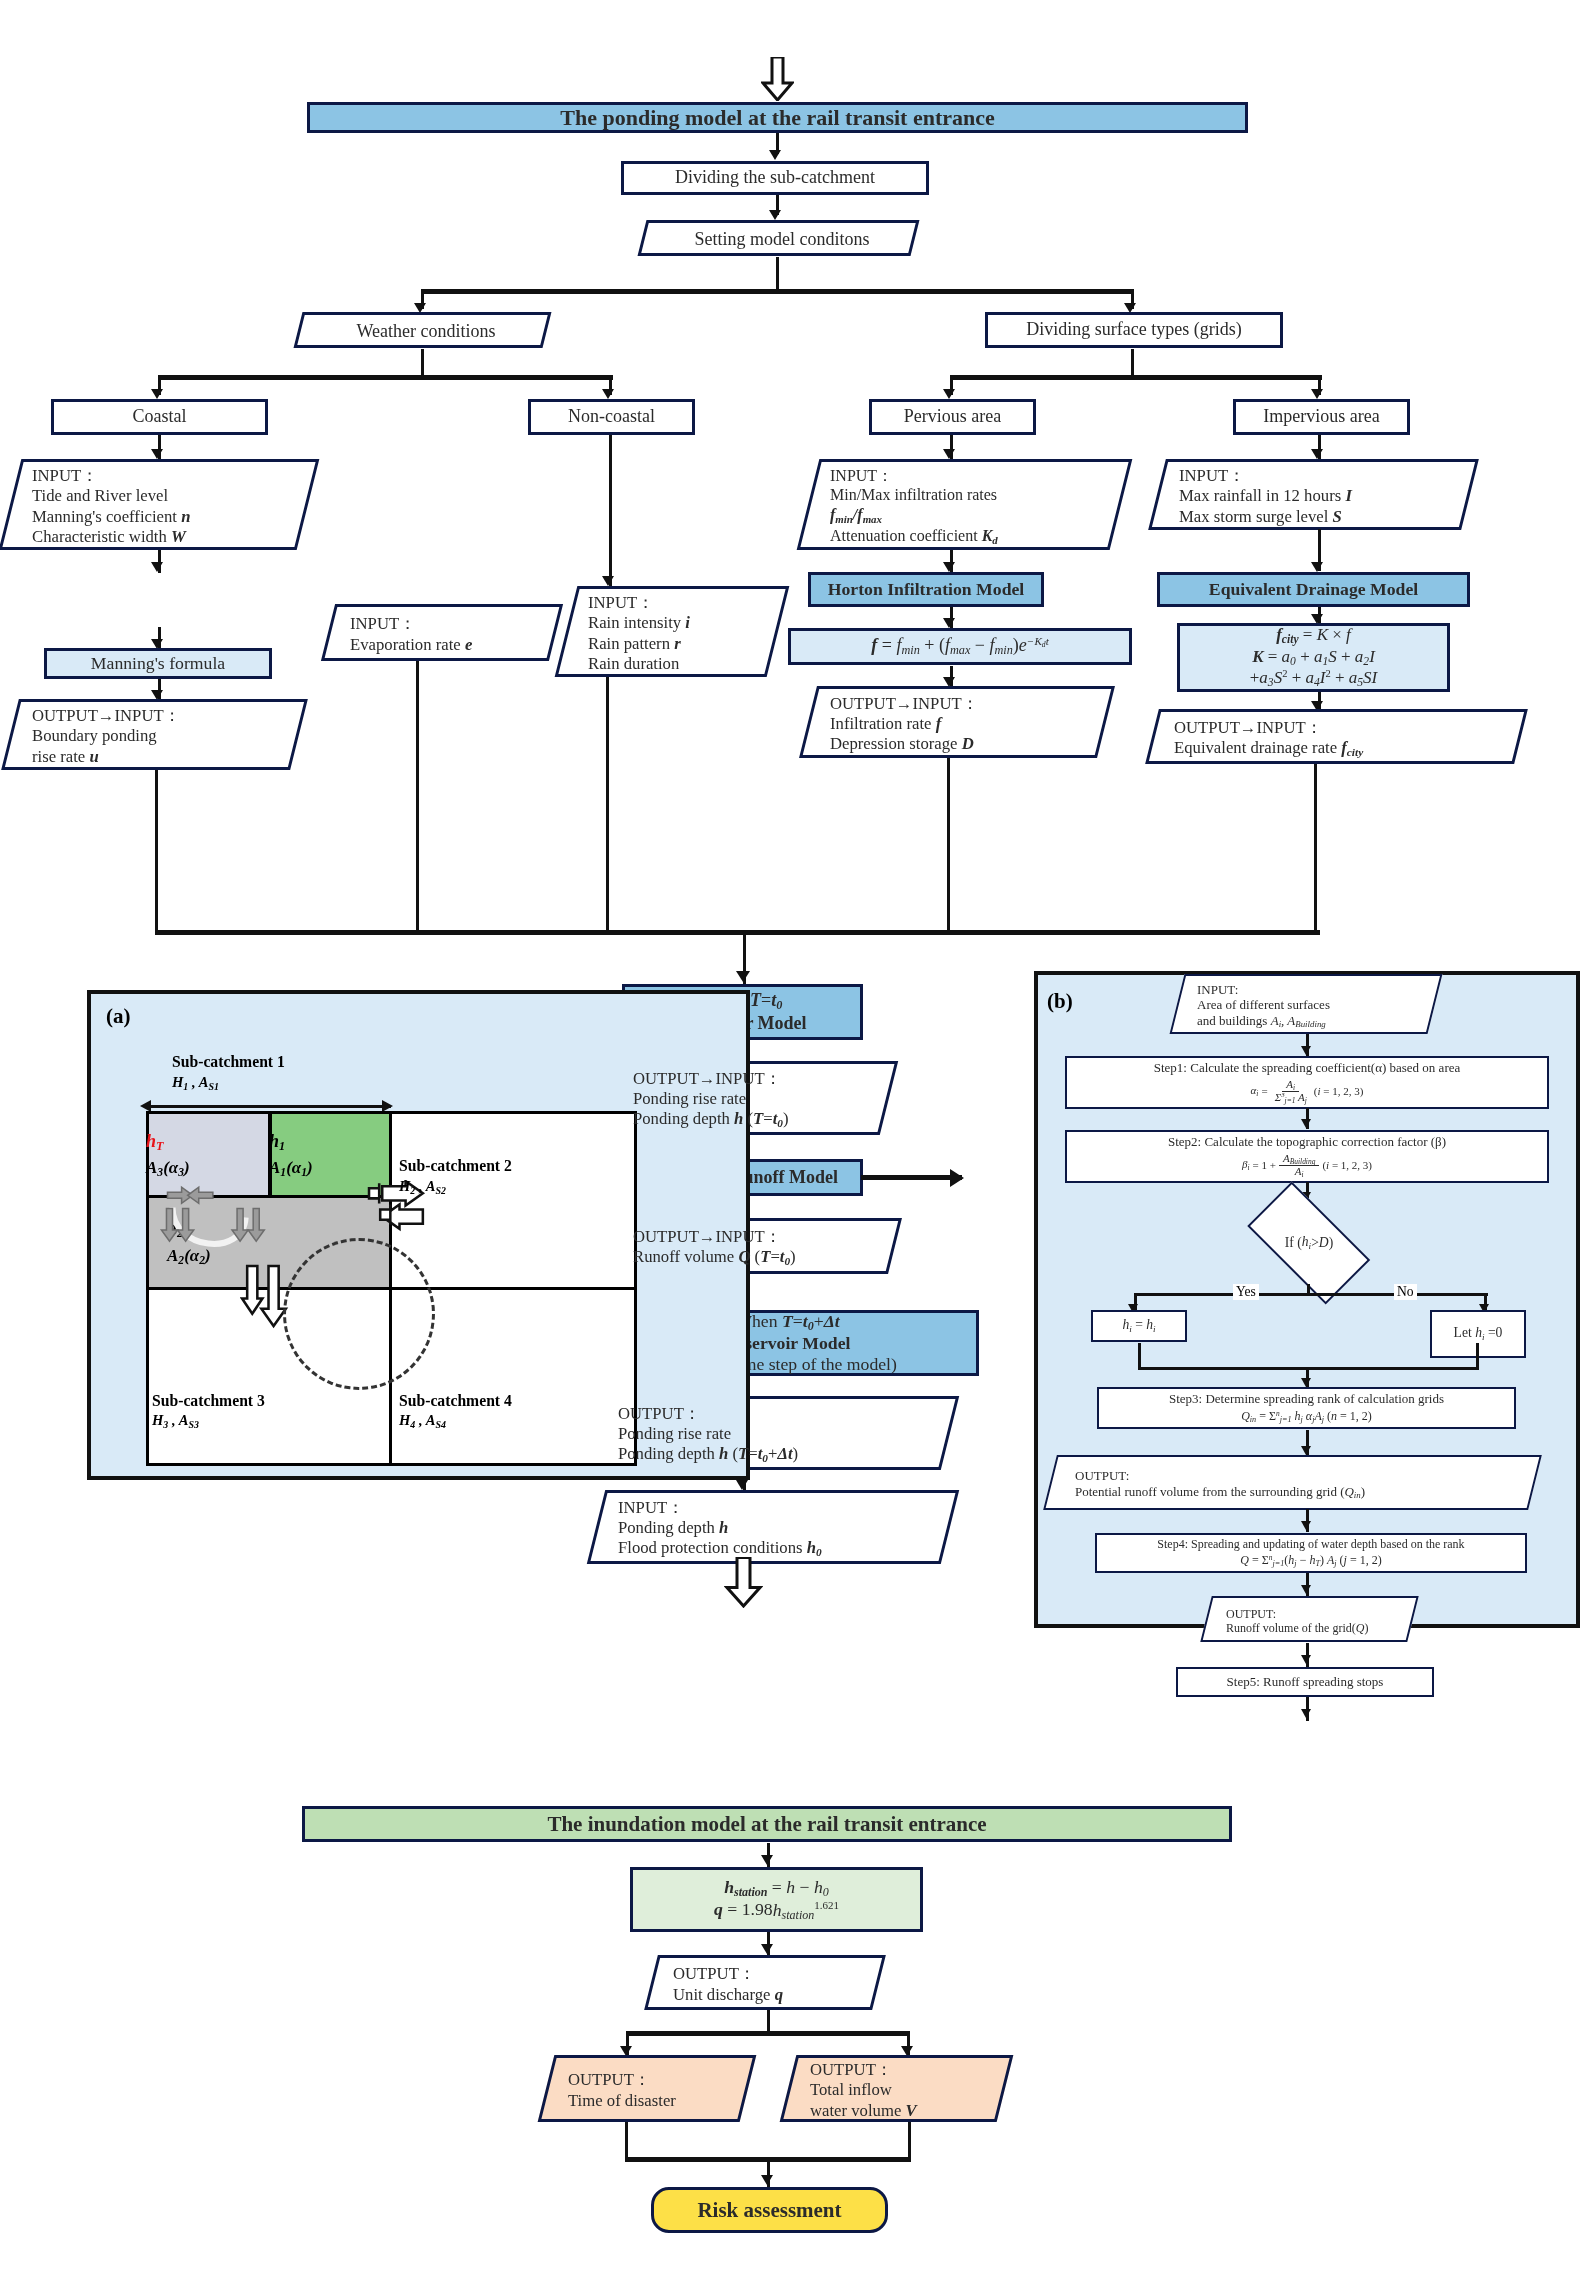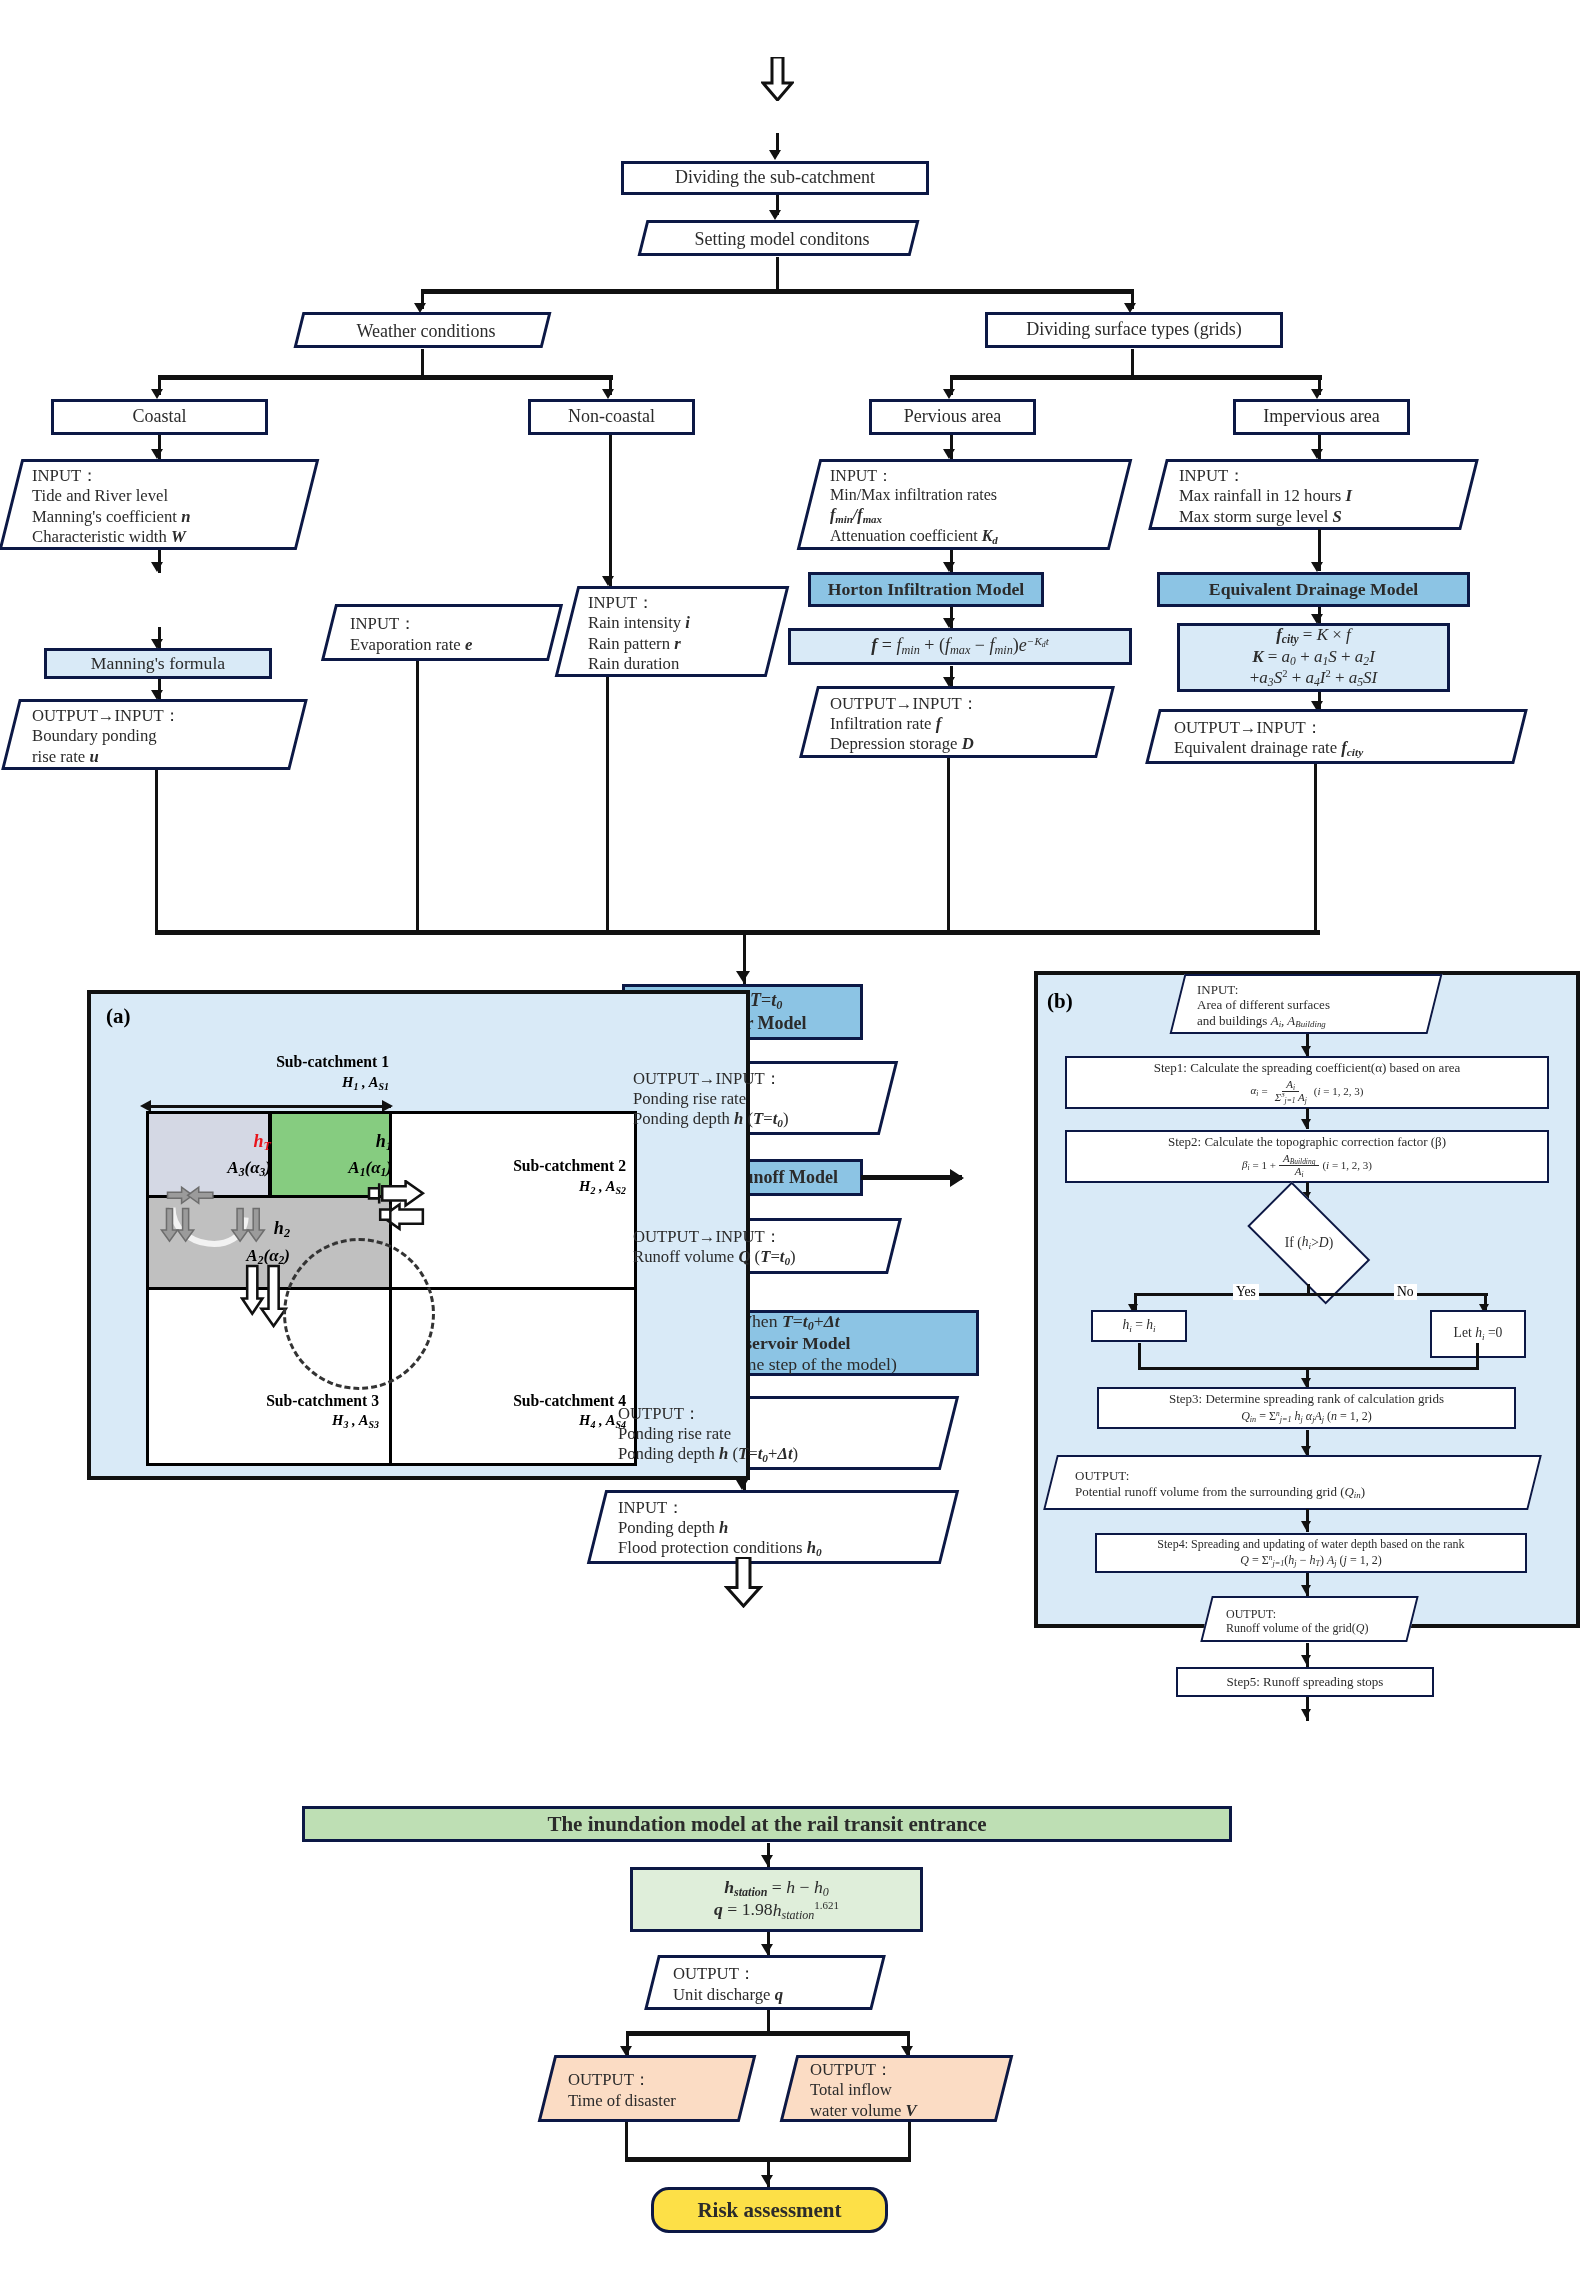--- a/index.html
+++ b/index.html
@@ -63,40 +63,43 @@
 
   
   .panel{position:absolute;box-sizing:border-box;border:4.5px solid #111;background:#D9EAF7;}
   .plabel{position:absolute;font-weight:bold;color:#000;}
 
   
   .gbox{position:absolute;box-sizing:border-box;border:3.5px solid #000;background:#fff;}
   .gfill-green{background:#86CC80;}
   .gfill-gray{background:#C0C0C0;}
   .gfill-lgray{background:#D4D8E4;}
-  .gtext{position:absolute;text-align:right;font-weight:bold;color:#000;}
+  .gtext{position:absolute;text-align:left;font-weight:bold;color:#000;}
   .red{color:#E8131A;}
   .dashcirc{position:absolute;border:3px dashed #333;border-radius:50%;}
 
   
   .oarrow svg{display:block;}
   .oarrow{position:absolute;}
 </style>
 </head>
 <body>
 
 <div id="root">
 
 
   <div class="bigarrow" style="left:761px;top:57px;width:33px;height:44px;">
     <svg width="33" height="44" viewBox="0 0 66 88">
         <polygon points="22,0 44,0 44,52 62,52 33,86 4,52 22,52" fill="#fff" stroke="#111" stroke-width="6"></polygon>
       </svg>
   </div>
 
+  <div class="node f-blue" style="left:307px;top:102px;width:941px;height:31px;font-size:22px;font-weight:bold;">
+      <span>The ponding model at the rail transit entrance</span>
+    </div>
 
   <div class="ln vl" style="left:776px;top:133px;width:2.5px;height:21px;"></div>
   <div class="arw" style="left:769px;top:150px;border-top-width:10px;border-left-width:6.6px;border-right-width:6.6px;"></div>
 
   <div class="node" style="left:621px;top:161px;width:308px;height:34px;font-size:18px;border-width:3px;">
       <span>Dividing the sub-catchment</span>
     </div>
 
   <div class="ln vl" style="left:776px;top:195px;width:2.5px;height:20px;"></div>
   <div class="arw" style="left:769px;top:210px;border-top-width:10px;border-left-width:6.6px;border-right-width:6.6px;"></div>

